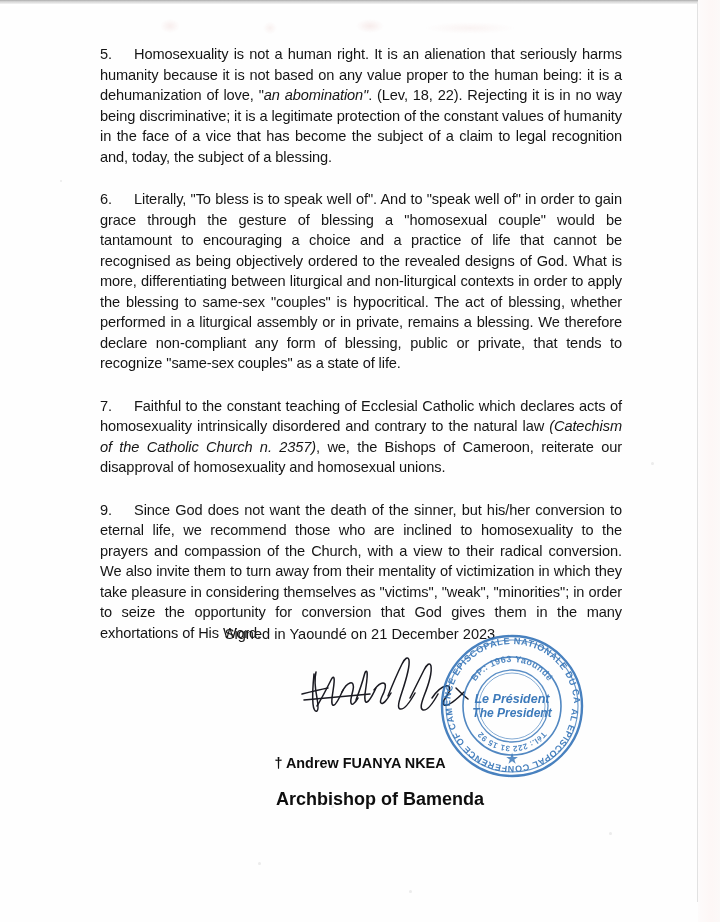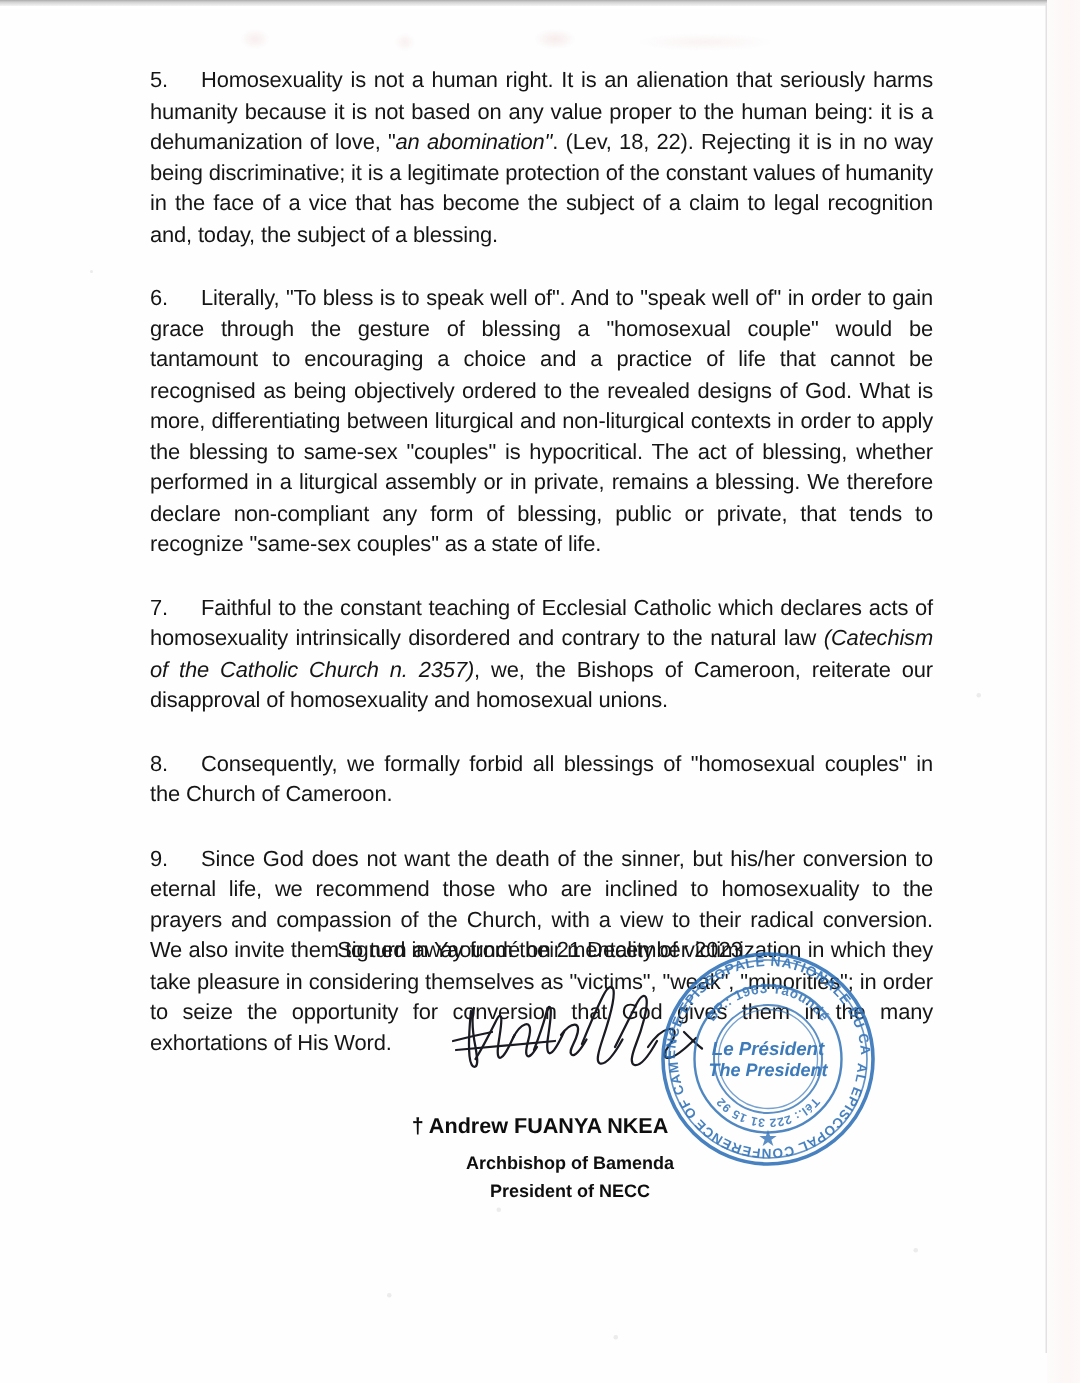--- a/index.html
+++ b/index.html
@@ -138,24 +138,24 @@
     width: 152px;
     height: 152px;
     opacity: .92;
   }
 
   .signer-name {
     font-size: 14.4px;
     font-weight: bold;
     color: #0e0e0e;
     line-height: 19.5px;
-    margin: 4px;
+    margin: 16px;
   }
   .signer-title {
-    font-size: 12px;
+    font-size: 18px;
     font-weight: bold;
     color: #0e0e0e;
     line-height: 19.5px;
     margin: 0;
     padding-left: 40px;
   }
 
   
   .speckle {
     position: absolute;
@@ -186,23 +186,20 @@
     </p>
 
     <p class="para">
       <span class="num">6.</span><span>Literally, "To bless is to speak well of". And to "speak well of" in order to gain grace through the gesture of blessing a "homosexual couple" would be tantamount to encouraging a choice and a practice of life that cannot be recognised as being objectively ordered to the revealed designs of God. What is more, differentiating between liturgical and non-liturgical contexts in order to apply the blessing to same-sex "couples" is hypocritical. The act of blessing, whether performed in a liturgical assembly or in private, remains a blessing. We therefore declare non-compliant any form of blessing, public or private, that tends to recognize "same-sex couples" as a state of life.</span>
     </p>
 
     <p class="para">
       <span class="num">7.</span><span>Faithful to the constant teaching of Ecclesial Catholic which declares acts of homosexuality intrinsically disordered and contrary to the natural law </span><span class="ital">(Catechism of the Catholic Church n. 2357)</span><span>, we, the Bishops of Cameroon, reiterate our disapproval of homosexuality and homosexual unions.</span>
     </p>
 
-    <p class="para">
-      <span class="num">8.</span><span>Consequently, we formally forbid all blessings of "homosexual couples" in the Church of Cameroon.</span>
-    </p>
 
     <p class="para">
       <span class="num">9.</span><span>Since God does not want the death of the sinner, but his/her conversion to eternal life, we recommend those who are inclined to homosexuality to the prayers and compassion of the Church, with a view to their radical conversion. We also invite them to turn away from their mentality of victimization in which they take pleasure in considering themselves as "victims", "weak", "minorities"; in order to seize the opportunity for conversion that God gives them in the many exhortations of His Word.</span>
     </p>
 
   </div>
 
   <div class="sign-block">
 
     <p class="signed-line">Signed in Yaoundé on 21 December 2023</p>
@@ -255,21 +252,20 @@
           </text>
           <text x="76" y="73" font-size="12.5" text-anchor="middle" font-style="italic">Le Président</text>
           <text x="76" y="87" font-size="12" text-anchor="middle" font-style="italic">The President</text>
           <text x="76" y="133" font-size="13" text-anchor="middle" opacity=".85">★</text>
         </g>
       </svg>
     </div>
 
     <p class="signer-name">† Andrew FUANYA NKEA</p>
     <p class="signer-title">Archbishop of Bamenda</p>
-    <p class="signer-title">President of NECC</p>
 
   </div>
 
   <div class="speckle" style="left:331px; top:805px; width:3px; height:3px;"></div>
   <div class="speckle" style="left:609px; top:832px; width:3px; height:3px;"></div>
   <div class="speckle" style="left:258px; top:862px; width:3px; height:3px;"></div>
   <div class="speckle" style="left:409px; top:890px; width:3px; height:3px;"></div>
   <div class="speckle" style="left:60px;  top:180px; width:2px; height:2px;"></div>
   <div class="speckle" style="left:651px; top:462px; width:3px; height:3px;"></div>
 

